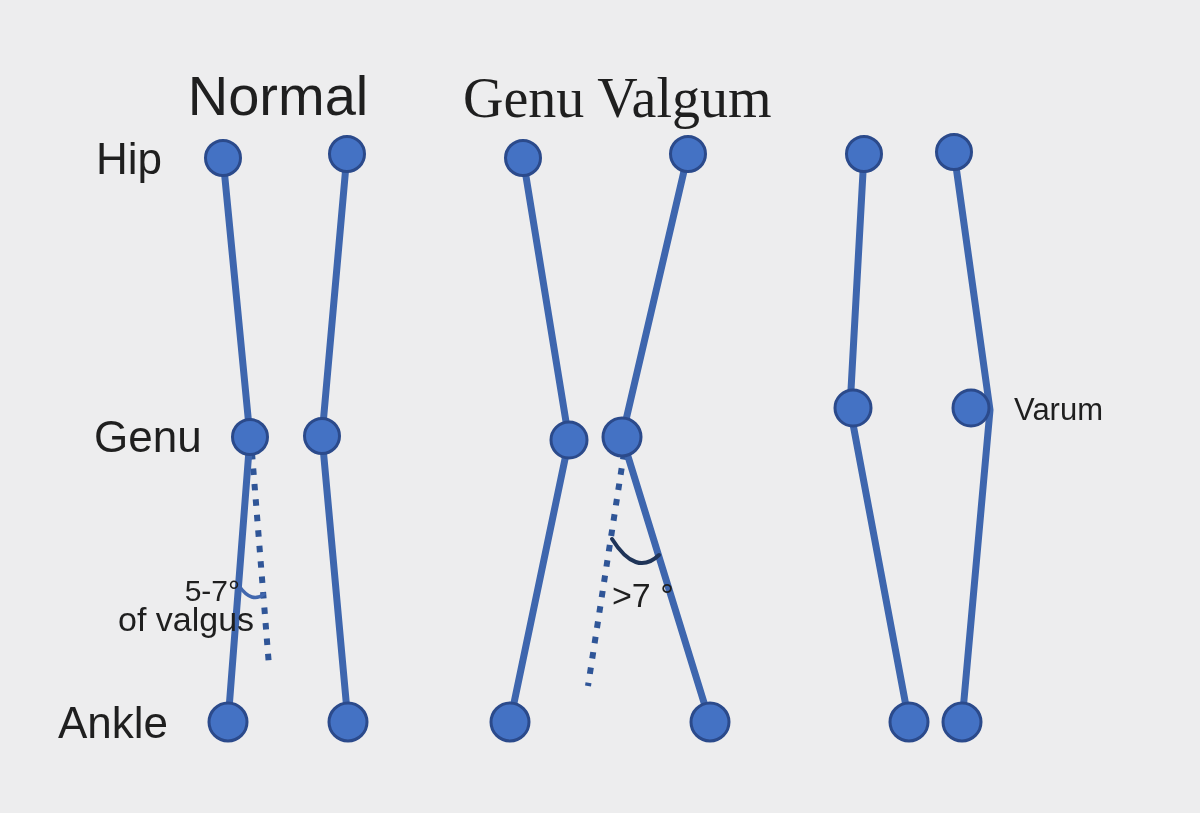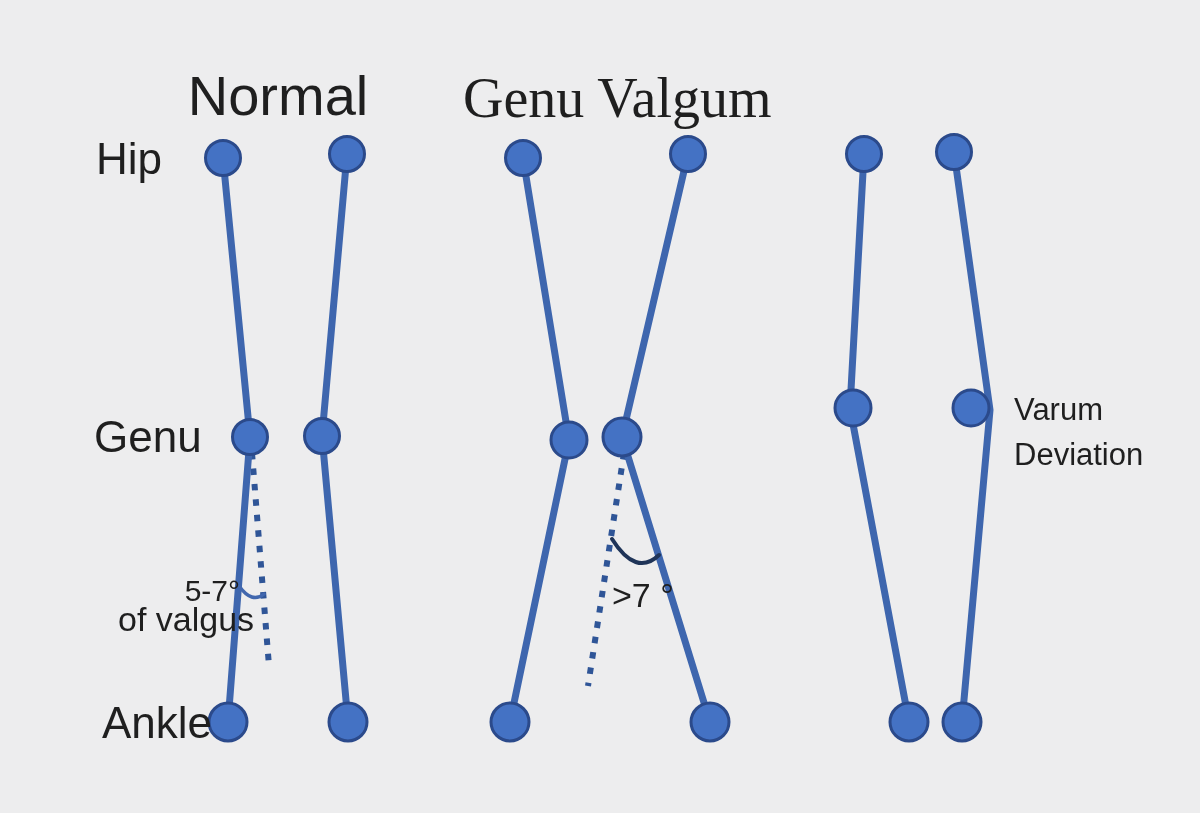--- a/index.html
+++ b/index.html
@@ -82,26 +82,25 @@
 
   <div class="txt title" style="left:158px; top:64px; width:240px;">Normal</div>
 
   <div class="txt title" style="left:463px; top:66px; width:280px;font-family:Liberation Serif, serif;">Genu Valgum</div>
 
 
   <div class="txt rowlabel" style="left:96px; top:134px;">Hip</div>
 
   <div class="txt rowlabel" style="left:94px; top:412px;">Genu</div>
 
-  <div class="txt rowlabel" style="left:58px; top:698px;margin-left:44px;">Ankle</div>
+  <div class="txt rowlabel" style="left:58px; top:698px;">Ankle</div>
 
   <div class="txt ann-range" style="left:150px; top:574px; width:90px;">5-7°</div>
 
   <div class="txt ann-sub" style="left:118px; top:600px;">of valgus</div>
 
   <div class="txt ann-valgum" style="left:612px; top:576px;">&gt;7 °</div>
 
   <div class="txt ann-varum" style="left:1014px; top:387px;">
     <div>Varum</div>
-    <div>Deviation</div>
   </div>
 
 </div>
 
 </body></html>

